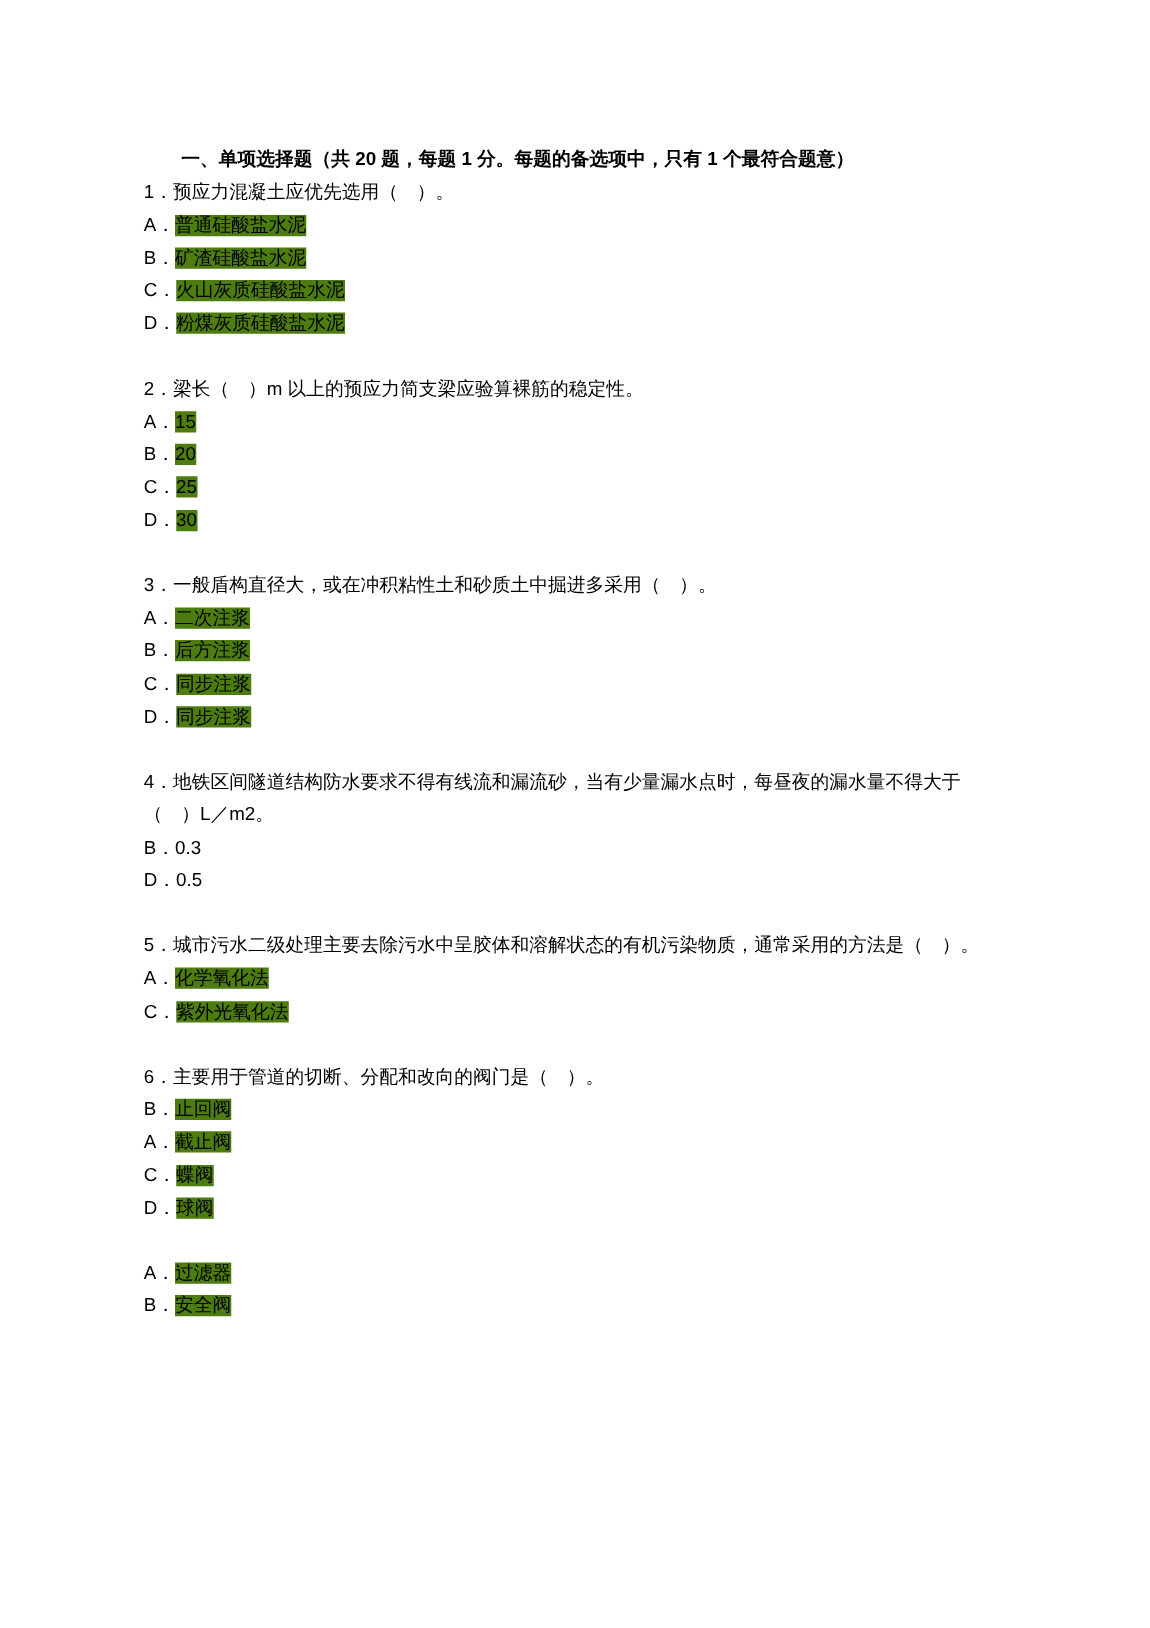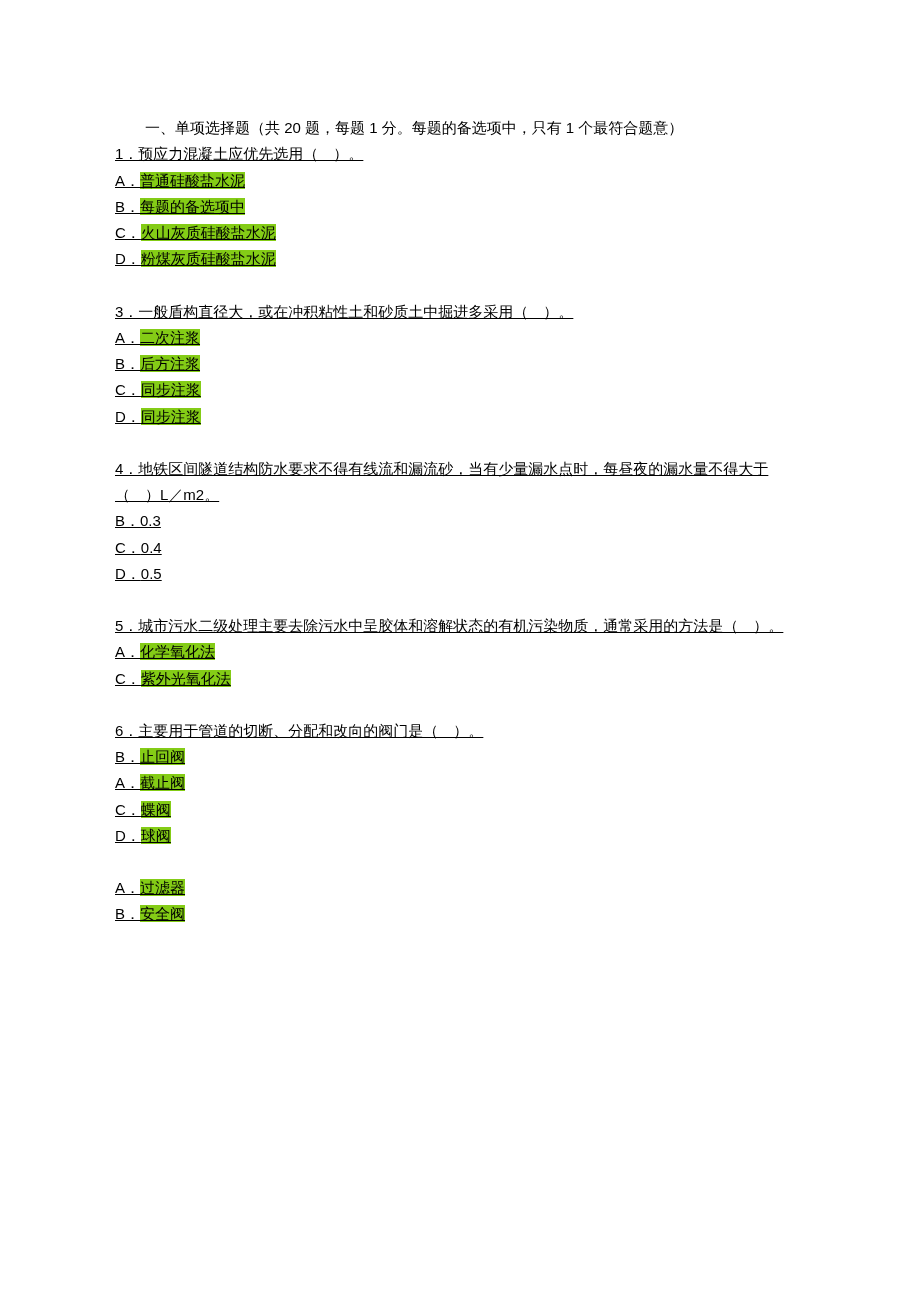--- a/index.html
+++ b/index.html
@@ -11,62 +11,68 @@
       background: #ffffff;
       font-family: "SimSun", "Arial", sans-serif;
       font-size: 15px;
       color: #000000;
       line-height: 1.75;
       padding: 115px 115px 50px 115px;
       width: 920px;
     }
     .section-header {
       text-indent: 2em;
+      font-weight: bold;
     }
     .question {
       margin-bottom: 26px;
-      text-decoration: underline;
     }
     .question:last-child {
       margin-bottom: 0;
     }
     .q-text {
       display: block;
     }
     .option {
       display: block;
     }
     .hl {
-      background: #84cc16;
+      background: #4d7c0f;
     }
   </style>
 </head>
 <body>
 
 <div class="section-header">一、单项选择题（共 20 题，每题 1 分。每题的备选项中，只有 1 个最符合题意）</div>
 
 <div id="questions-container">
     <div class="question">
       <span class="q-text">1．预应力混凝土应优先选用（　）。</span>
       <span class="option"><span>A．</span><span class="hl">普通硅酸盐水泥</span></span>
-      <span class="option"><span>B．</span><span class="hl">每题的备选项中</span></span>
+      <span class="option"><span>B．</span><span class="hl">矿渣硅酸盐水泥</span></span>
       <span class="option"><span>C．</span><span class="hl">火山灰质硅酸盐水泥</span></span>
       <span class="option"><span>D．</span><span class="hl">粉煤灰质硅酸盐水泥</span></span>
+    </div>
+    <div class="question">
+      <span class="q-text">2．梁长（　）m 以上的预应力简支梁应验算裸筋的稳定性。</span>
+      <span class="option"><span>A．</span><span class="hl">15</span></span>
+      <span class="option"><span>B．</span><span class="hl">20</span></span>
+      <span class="option"><span>C．</span><span class="hl">25</span></span>
+      <span class="option"><span>D．</span><span class="hl">30</span></span>
     </div>
     <div class="question">
       <span class="q-text">3．一般盾构直径大，或在冲积粘性土和砂质土中掘进多采用（　）。</span>
       <span class="option"><span>A．</span><span class="hl">二次注浆</span></span>
       <span class="option"><span>B．</span><span class="hl">后方注浆</span></span>
       <span class="option"><span>C．</span><span class="hl">同步注浆</span></span>
       <span class="option"><span>D．</span><span class="hl">同步注浆</span></span>
     </div>
     <div class="question">
       <span class="q-text">4．地铁区间隧道结构防水要求不得有线流和漏流砂，当有少量漏水点时，每昼夜的漏水量不得大于（　）L／m2。</span>
       <span class="option"><span>B．</span><span>0.3</span></span>
-      <span class="option"><span>C．</span><span>0.4</span></span>
       <span class="option"><span>D．</span><span>0.5</span></span>
     </div>
     <div class="question">
       <span class="q-text">5．城市污水二级处理主要去除污水中呈胶体和溶解状态的有机污染物质，通常采用的方法是（　）。</span>
       <span class="option"><span>A．</span><span class="hl">化学氧化法</span></span>
       <span class="option"><span>C．</span><span class="hl">紫外光氧化法</span></span>
     </div>
     <div class="question">
       <span class="q-text">6．主要用于管道的切断、分配和改向的阀门是（　）。</span>
       <span class="option"><span>B．</span><span class="hl">止回阀</span></span>

